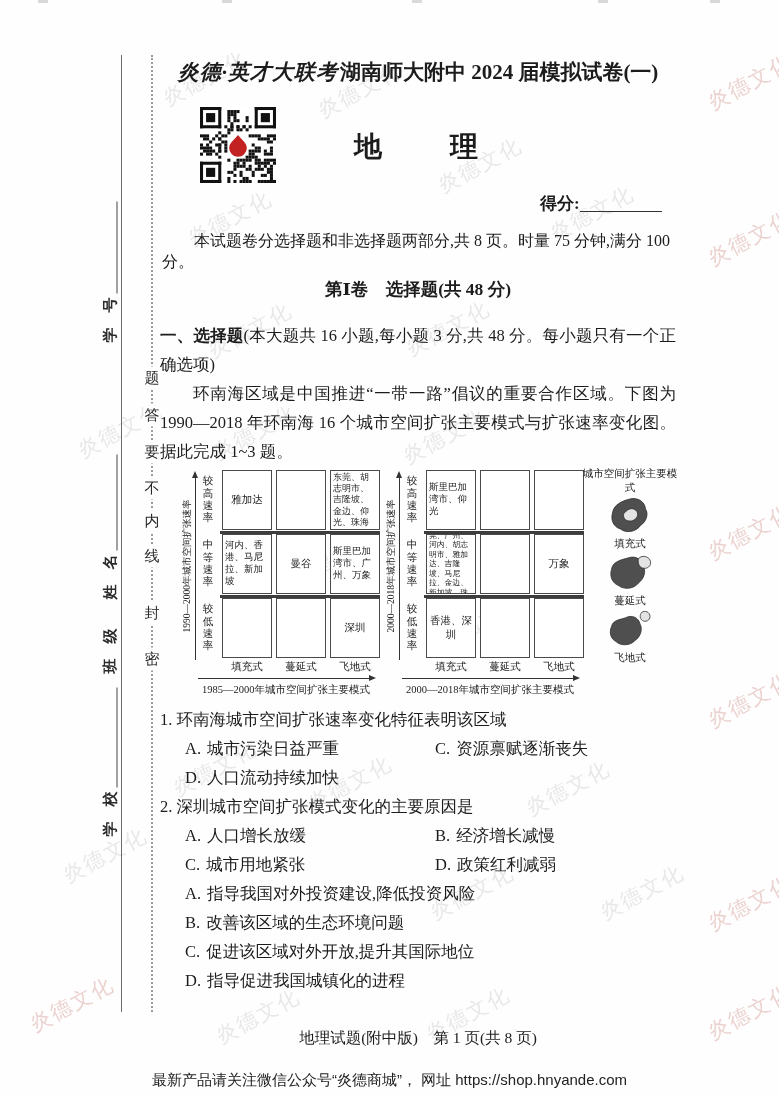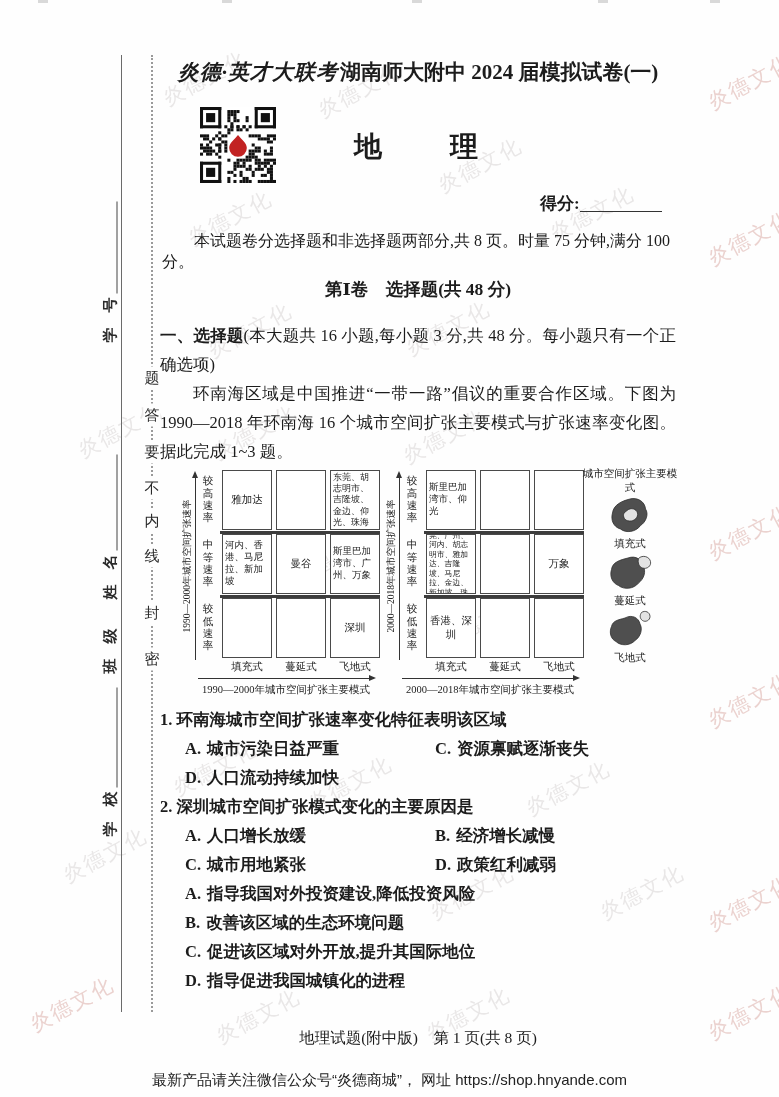--- a/index.html
+++ b/index.html
@@ -63,21 +63,21 @@
   #legend-panel{top:467px;left:582px;width:96px;text-align:center;}
   #legend-title{font-size:10.5px;line-height:1.3;color:#222;}
   .mode-item{margin-top:1px;}
   .mode-label{font-size:10.5px;margin-top:-2px;color:#222;}
   #legend-key{text-align:left;margin-left:6px;margin-top:2px;}
   #legend-key .kt{font-size:10.5px;}
   .kitem{display:flex;align-items:center;gap:3px;margin-top:1.5px;}
   .ksw{width:16px;height:8px;border:1px solid #333;flex:0 0 auto;}
   .klab{font-size:9.5px;white-space:nowrap;}
   
-  #questions{top:705px;left:160px;width:516px;font-size:16.5px;font-weight:bold;}
+  #questions{top:705px;left:160px;width:516px;font-size:16.5px;}
   .q-stem{line-height:29px;}
   .q-num{margin-right:4px;}
   .opts{padding-left:25px;}
   .opts.two{display:grid;grid-template-columns:250px auto;}
   .opt{line-height:29px;}
   .opt-key{margin-right:6px;}
   
   #footer{top:1028px;left:158px;width:520px;text-align:center;font-size:15.5px;}
   #bottom-note{top:1071px;left:0;width:779px;text-align:center;font-size:15px;
                font-family:"Liberation Sans","DejaVu Sans",sans-serif;color:#222;}
@@ -396,21 +396,21 @@
         </div>
       </div>
     <div class="xlabels">
         <div>填充式</div>
         <div>蔓延式</div>
         <div>飞地式</div>
       </div>
     <div class="xaxis">
         <div class="ah"></div>
       </div>
-    <div class="xtitle">1990—2000年城市空间扩张主要模式</div>
+    <div class="xtitle">1985—2000年城市空间扩张主要模式</div>
   </div>
 
   <div class="mchart" style="left:384px;">
     <div class="ylab">2000—2018年城市空间扩张速率</div>
     <div class="yaxis">
         <div class="ah"></div>
       </div>
     <div class="mgrid">
         <div class="rowlab">
           <div>较</div>

